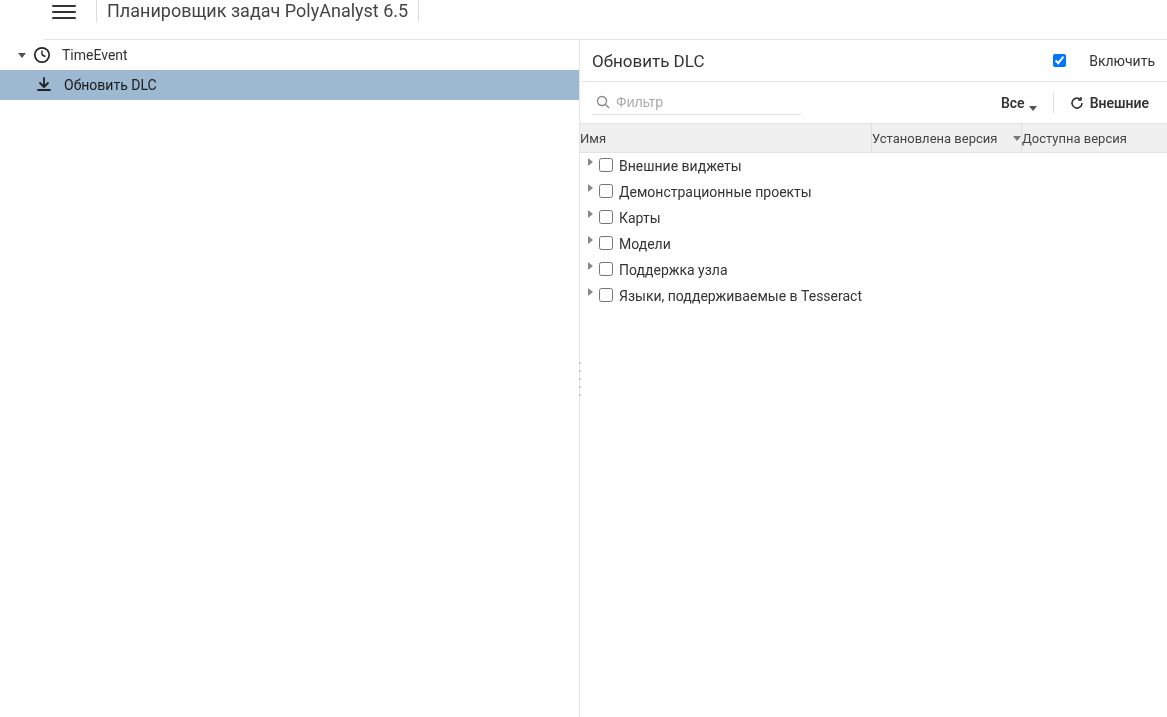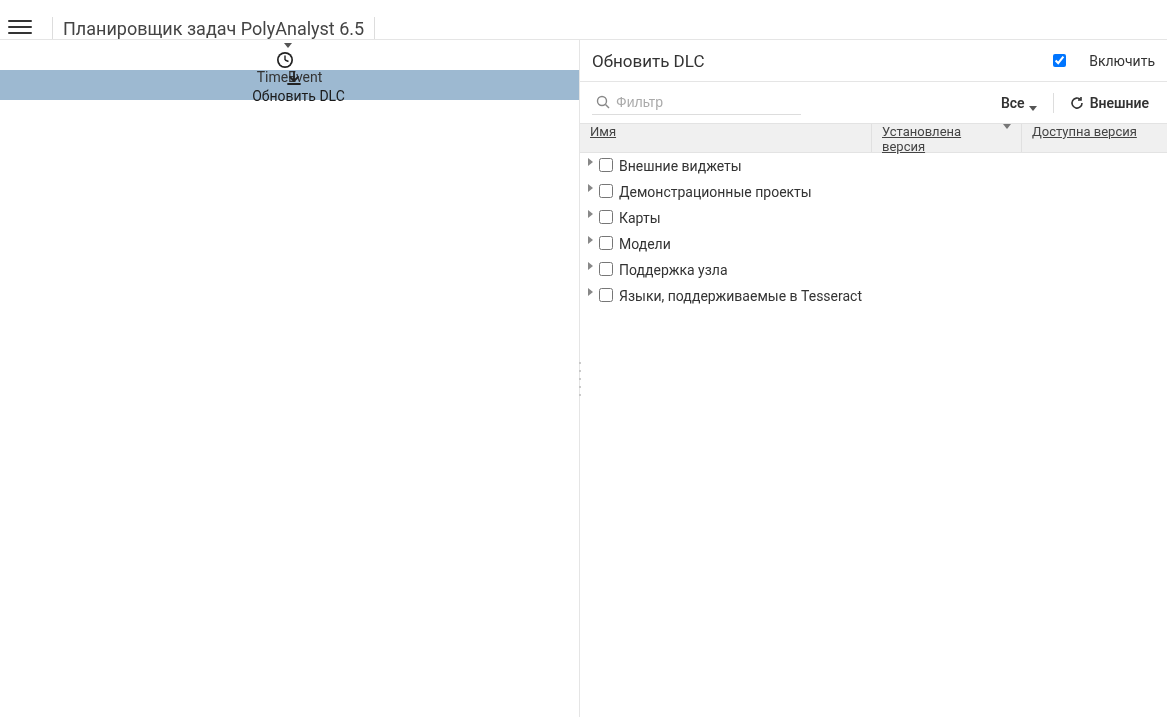--- a/index.html
+++ b/index.html
@@ -8,23 +8,24 @@
     font-size: 14px;
     color: #333;
     background: #fff;
     width: 1167px;
     height: 717px;
     overflow: hidden;
   }
   .header {
     height: 40px;
     display: flex;
-    align-items: flex-end;
+    align-items: flex-start;
     border-bottom: 1px solid #e5e5e5;
     padding: 0 8px;
+    margin-left: 44px;
   }
   .hamburger {
     width: 24px;
     height: 24px;
     display: flex;
     flex-direction: column;
     justify-content: center;
     gap: 4px;
     margin-right: 10px;
     cursor: pointer;
@@ -56,21 +57,20 @@
     overflow: hidden;
   }
   .tree-row {
     display: flex;
     align-items: center;
     height: 30px;
     padding: 0 16px;
     cursor: pointer;
     font-size: 14px;
     color: #333;
-    flex-direction: column;
   }
   .tree-row.root { }
   .tree-row.selected {
     background: #9db9d1;
     color: #1a1a1a;
   }
   .tree-row .toggle {
     width: 12px;
     text-align: center;
     margin-right: 4px;
@@ -195,24 +195,23 @@
     background: #f0f0f0;
     border-top: 1px solid #e3e3e3;
     border-bottom: 1px solid #e3e3e3;
     height: 30px;
     align-items: stretch;
     font-size: 13px;
     color: #444;
   }
   .th {
     display: flex;
-    align-items: flex-start;
-    padding: 0 10px;
+    align-items: center;
+    padding: 0 0;
     border-right: 1px solid #e0e0e0;
-    text-decoration: underline;
   }
   .th.name { flex: 1; }
   .th.installed { width: 150px; justify-content: space-between; }
   .th.available { width: 145px; border-right: none; }
   .sort-caret {
     width: 0; height: 0;
     border-left: 4px solid transparent;
     border-right: 4px solid transparent;
     border-top: 5px solid #777;
     margin-left: 4px;

